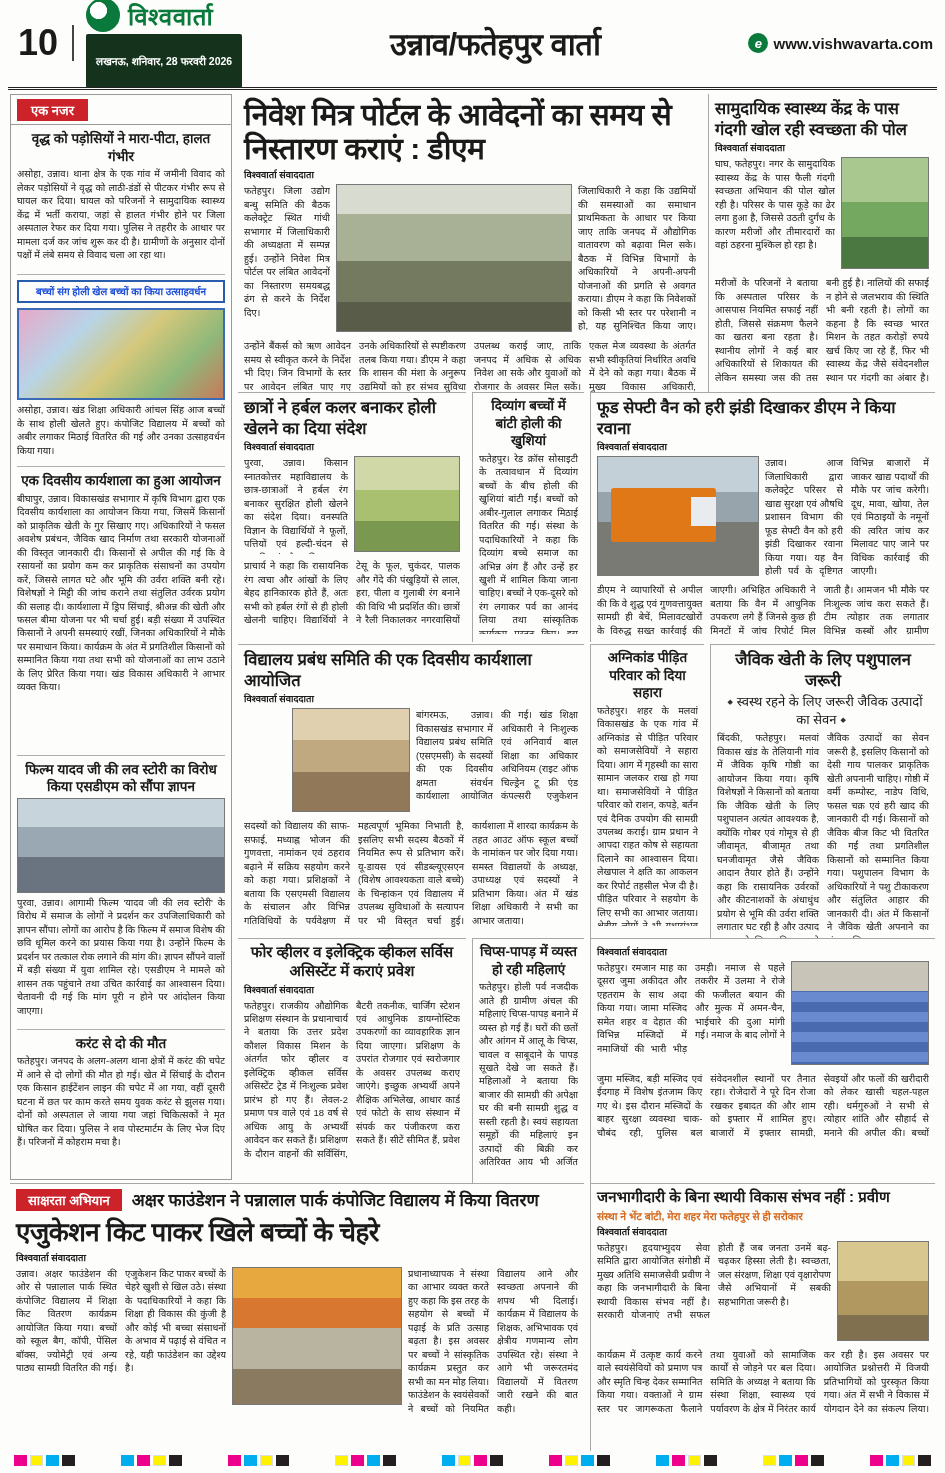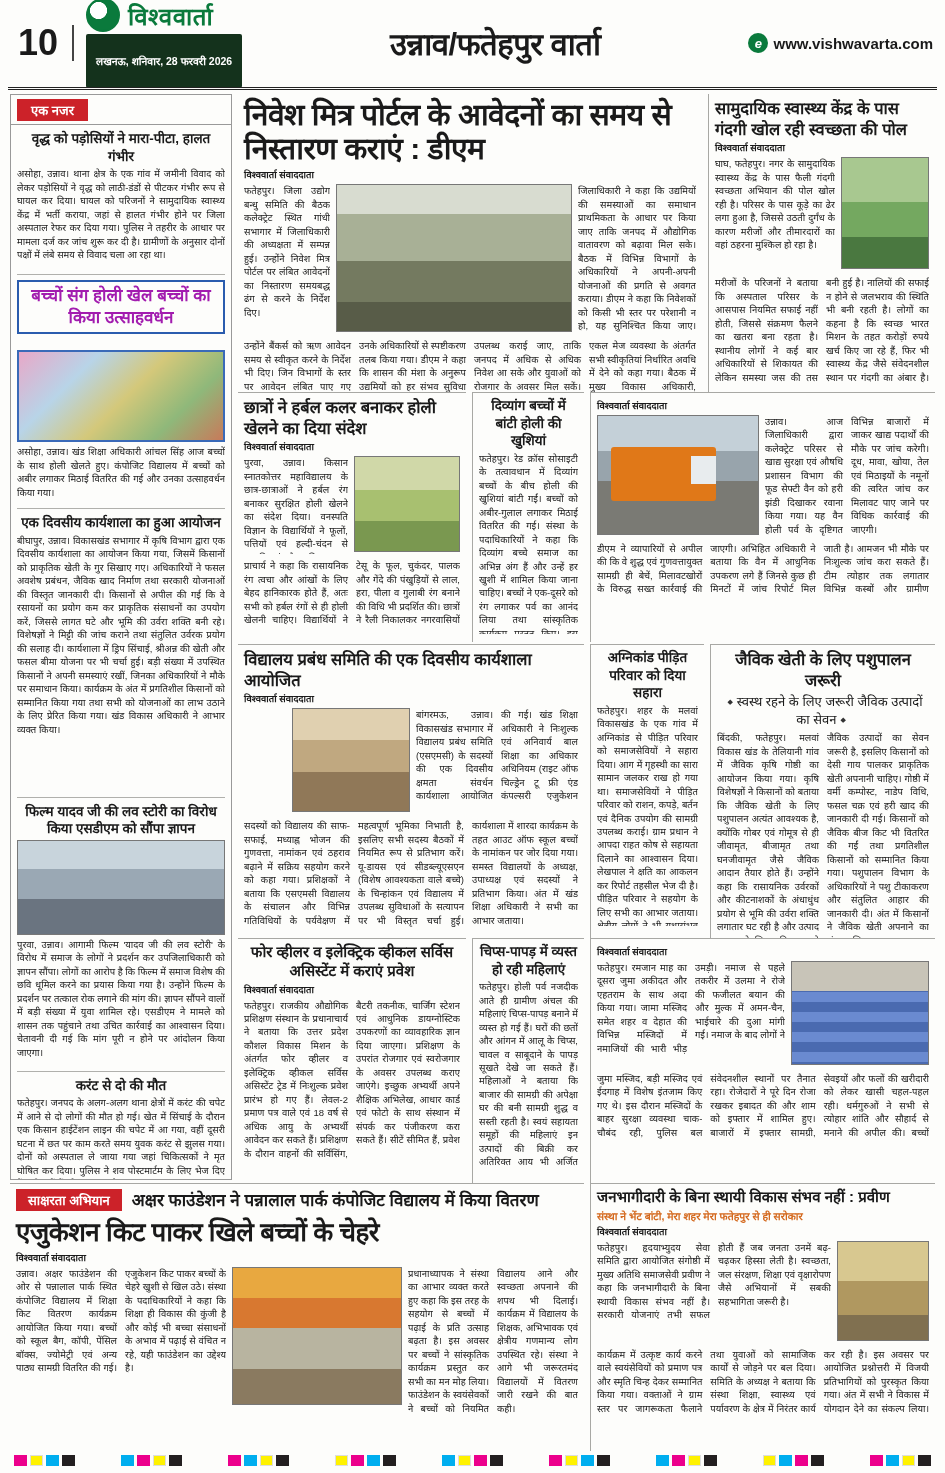--- a/index.html
+++ b/index.html
@@ -31,21 +31,21 @@
   .cols-3{column-count:3;column-gap:8px;}
   .cols-4{column-count:4;column-gap:8px;}
   .row{display:flex;gap:6px;}
   .flex1{flex:1;}
   .sep{border-top:1px solid #b0b0ac;margin:5px 0;}
   .photo{border:1px solid #777;flex:none;box-sizing:border-box;position:relative;}
   
   .rail{border:1px solid #999;}
   .rail-label{display:inline-block;background:#cc2229;color:#fff;font-size:13px;font-weight:800;padding:2px 14px;}
   .rail-rule{border-top:1px solid #999;margin:3px -6px 5px -6px;}
-  .boxed-blue{border:2px solid #2a5cae;color:#a21caf;padding:3px 4px;text-align:center;font-size:17px;font-weight:800;line-height:1.3;margin:0 0 16px 0;}
+  .boxed-blue{border:2px solid #2a5cae;color:#1d4ed8;padding:3px 4px;text-align:center;font-size:10px;font-weight:800;line-height:1.3;margin:0 0 5px 0;}
   
   .ph-kids{height:92px;border:2px solid #3a6ab8;background:linear-gradient(135deg,#e8a8c8 0%,#b8d4e8 28%,#d4c87a 52%,#8fb87a 76%,#c87a5a 100%);}
   .ph-protest{height:95px;background:linear-gradient(180deg,#c8d4dc 0 30%,#9aa8b4 30% 62%,#6a7480 62%);}
   .ph-meeting{width:236px;height:148px;background:linear-gradient(180deg,#d8dcd0 0 20%,#a8b096 20% 52%,#747a60 52% 80%,#585c48 80%);}
   .ph-health{width:88px;height:112px;background:linear-gradient(180deg,#a8c890 0 40%,#74a860 40% 72%,#4a7840 72%);}
   .ph-herbal{width:106px;height:96px;background:linear-gradient(180deg,#d0d8a8 0 35%,#a8c070 35% 68%,#7a9850 68%);}
   .ph-van{width:162px;height:120px;background:linear-gradient(180deg,#c4d0d8 0 30%,#98a4ac 30% 55%,#7a7a74 55%);}
   .van-body{position:absolute;left:8%;top:26%;width:66%;height:46%;background:#e07818;border-radius:3px;}
   .van-cab{position:absolute;left:58%;top:34%;width:16%;height:24%;background:#e8ecee;}
   .ph-smc{width:118px;height:104px;background:linear-gradient(180deg,#e0d0b0 0 30%,#c0a880 30% 62%,#907858 62%);}
@@ -144,20 +144,21 @@
     </div>
     <div class="body cols-2" style="height:80px;margin-top:5px;">प्राचार्य ने कहा कि रासायनिक रंग त्वचा और आंखों के लिए बेहद हानिकारक होते हैं, अतः सभी को हर्बल रंगों से ही होली खेलनी चाहिए। विद्यार्थियों ने टेसू के फूल, चुकंदर, पालक और गेंदे की पंखुड़ियों से लाल, हरा, पीला व गुलाबी रंग बनाने की विधि भी प्रदर्शित की। छात्रों ने रैली निकालकर नगरवासियों को रासायनिक रंगों से होने वाले दुष्प्रभावों के प्रति जागरूक किया। इस अवसर पर समस्त शिक्षकगण एवं कर्मचारी उपस्थित रहे। सभी ने हर्बल होली खेलने का संकल्प लिया।</div>
   </section>
 
   <section class="block bt bl" style="left:472px;top:392px;width:112px;height:250px;">
     <h3 class="hl-sm">दिव्यांग बच्चों में बांटी होली की खुशियां</h3>
     <div class="body" style="height:182px;">फतेहपुर। रेड क्रॉस सोसाइटी के तत्वावधान में दिव्यांग बच्चों के बीच होली की खुशियां बांटी गईं। बच्चों को अबीर-गुलाल लगाकर मिठाई वितरित की गई। संस्था के पदाधिकारियों ने कहा कि दिव्यांग बच्चे समाज का अभिन्न अंग हैं और उन्हें हर खुशी में शामिल किया जाना चाहिए। बच्चों ने एक-दूसरे को रंग लगाकर पर्व का आनंद लिया तथा सांस्कृतिक कार्यक्रम प्रस्तुत किए। इस मौके पर अभिभावक एवं शिक्षक मौजूद रहे। आयोजकों ने सभी को होली की शुभकामनाएं दीं।</div>
   </section>
 
   <section class="block bt bl" style="left:590px;top:392px;width:345px;height:250px;">
+    <h2 class="hl-lg">फूड सेफ्टी वैन को हरी झंडी दिखाकर डीएम ने किया रवाना</h2>
     <div class="byline">विश्ववार्ता संवाददाता</div>
     <div class="row" style="height:122px;">
       <div class="photo ph-van">
         <div class="van-body"></div>
         <div class="van-cab"></div>
       </div>
       <div class="body flex1 cols-2">उन्नाव। आज जिलाधिकारी द्वारा कलेक्ट्रेट परिसर से खाद्य सुरक्षा एवं औषधि प्रशासन विभाग की फूड सेफ्टी वैन को हरी झंडी दिखाकर रवाना किया गया। यह वैन होली पर्व के दृष्टिगत विभिन्न बाजारों में जाकर खाद्य पदार्थों की मौके पर जांच करेगी। दूध, मावा, खोया, तेल एवं मिठाइयों के नमूनों की त्वरित जांच कर मिलावट पाए जाने पर विधिक कार्रवाई की जाएगी।</div>
     </div>
     <div class="body cols-3" style="height:62px;margin-top:5px;">डीएम ने व्यापारियों से अपील की कि वे शुद्ध एवं गुणवत्तायुक्त सामग्री ही बेचें, मिलावटखोरों के विरुद्ध सख्त कार्रवाई की जाएगी। अभिहित अधिकारी ने बताया कि वैन में आधुनिक उपकरण लगे हैं जिनसे कुछ ही मिनटों में जांच रिपोर्ट मिल जाती है। आमजन भी मौके पर निःशुल्क जांच करा सकते हैं। टीम त्योहार तक लगातार विभिन्न कस्बों और ग्रामीण बाजारों में भ्रमण करेगी। खाद्य सुरक्षा अधिकारियों ने दुकानों से नमूने लेकर जांच के लिए प्रयोगशाला भेजे हैं। मिलावट की सूचना टोल फ्री नंबर पर दी जा सकती है। इस अवसर पर अपर जिलाधिकारी सहित विभागीय अधिकारी उपस्थित रहे।</div>
   </section>

